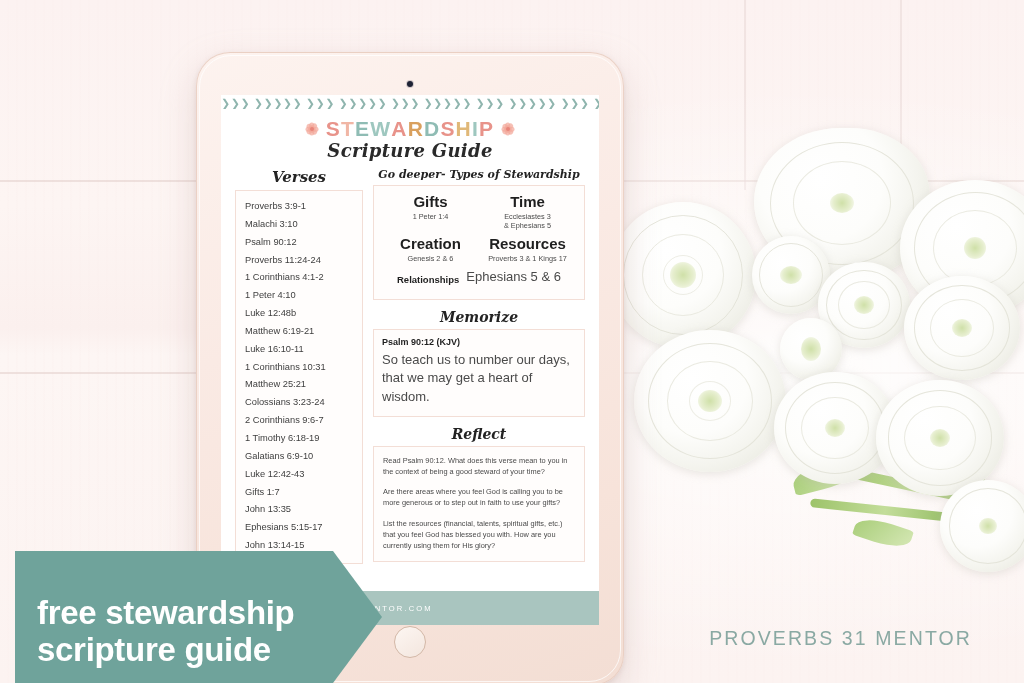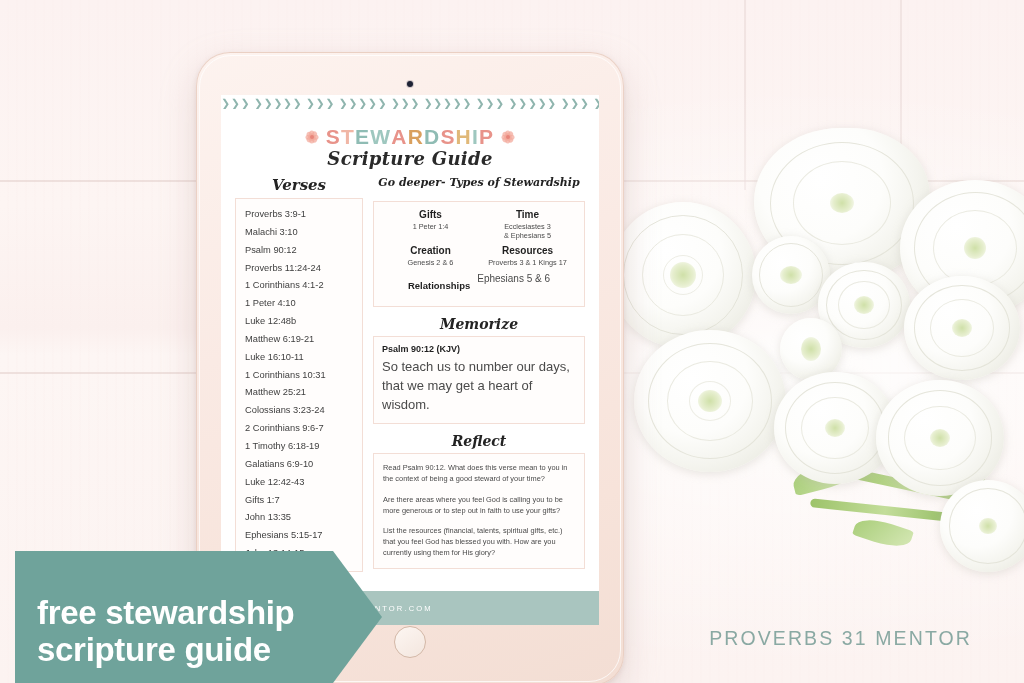--- a/index.html
+++ b/index.html
@@ -59,57 +59,57 @@
   
   #screen{position:absolute;left:24px;top:42px;width:378px;height:530px;
     background:#ffffff;overflow:hidden;}
 
   .chevron-border{height:11px;width:100%;overflow:hidden;white-space:nowrap;
     line-height:11px;font-size:11px;color:#8fb5ae;letter-spacing:.5px;padding-top:3px;}
 
   .sheet{padding:4px 14px 0 14px;}
 
   
-  .title-row{display:flex;align-items:center;justify-content:center;gap:6px;margin-top:12px;}
+  .title-row{display:flex;align-items:center;justify-content:center;gap:6px;margin-top:4px;}
   .flower-deco{width:15px;height:15px;position:relative;flex:0 0 auto;}
   .flower-deco span{position:absolute;left:50%;top:50%;width:13px;height:4.5px;border-radius:3px;
     background:#f2a79a;opacity:.72;transform-origin:50% 50%;}
   .flower-deco i{position:absolute;left:50%;top:50%;width:4px;height:4px;margin:-2px 0 0 -2px;
     border-radius:50%;background:#e8857a;}
   .stewardship{font-family:"Liberation Sans",sans-serif;font-weight:bold;font-size:21px;
     letter-spacing:1.2px;}
   .stewardship span{display:inline-block;}
   .script{font-family:"DejaVu Serif",serif;font-style:italic;font-weight:bold;
     color:#2a2a2a;text-align:center;}
   .guide{font-size:18px;margin-top:-1px;letter-spacing:.3px;}
 
   .cols{display:flex;gap:10px;margin-top:7px;}
   .col-left{width:128px;flex:0 0 128px;}
   .col-right{flex:1;}
 
   .sec-head{font-family:"DejaVu Serif",serif;font-style:italic;font-weight:bold;
     color:#232323;text-align:center;}
   .verses-head{font-size:15px;margin-bottom:4px;}
-  .deeper-head{font-size:11px;margin-bottom:12px;}
+  .deeper-head{font-size:11px;margin-bottom:4px;}
   .mem-head{font-size:14px;margin:9px 0 4px;}
   .ref-head{font-size:14px;margin:9px 0 4px;}
 
   .boxed{border:1px solid #f3ded6;background:#fffdfc;}
   .verse-list{padding:7px 9px 8px;}
   .verse-list li{list-style:none;font-size:9.3px;color:#3e3e3e;line-height:1.92;
     white-space:nowrap;}
   .verse-list ul{margin:0;padding:0;}
 
   .deeper-box{padding:7px 8px 8px;}
   .deeper-grid{display:grid;grid-template-columns:1fr 1fr;row-gap:2px;}
-  .d-h{font-size:10px;font-weight:bold;color:#1f1f1f;text-align:center;}
+  .d-h{font-size:15px;font-weight:bold;color:#1f1f1f;text-align:center;}
   .d-v{font-size:7.3px;color:#4a4a4a;text-align:center;line-height:1.25;margin-bottom:3px;}
   .d-last{display:flex;align-items:center;justify-content:center;gap:7px;margin-top:3px;}
   .d-last .d-h{font-size:9.5px;}
-  .d-last .d-v{margin-bottom:12px;font-size:10px;}
+  .d-last .d-v{margin-bottom:5px;font-size:13px;}
 
   .mem-box{padding:7px 8px 9px;}
   .mem-ref{font-size:9px;font-weight:bold;color:#1f1f1f;margin-bottom:4px;}
   .mem-line{font-size:13px;color:#4a4a4a;line-height:1.45;}
 
   .ref-box{padding:8px 9px 10px;}
   .ref-box p{margin:0 0 9px 0;font-size:7.4px;color:#4a4a4a;line-height:1.5;}
   .ref-box p:last-child{margin-bottom:0;}
 
   #footerbar{position:absolute;left:0;right:0;bottom:0;height:34px;background:#a9c5bf;

